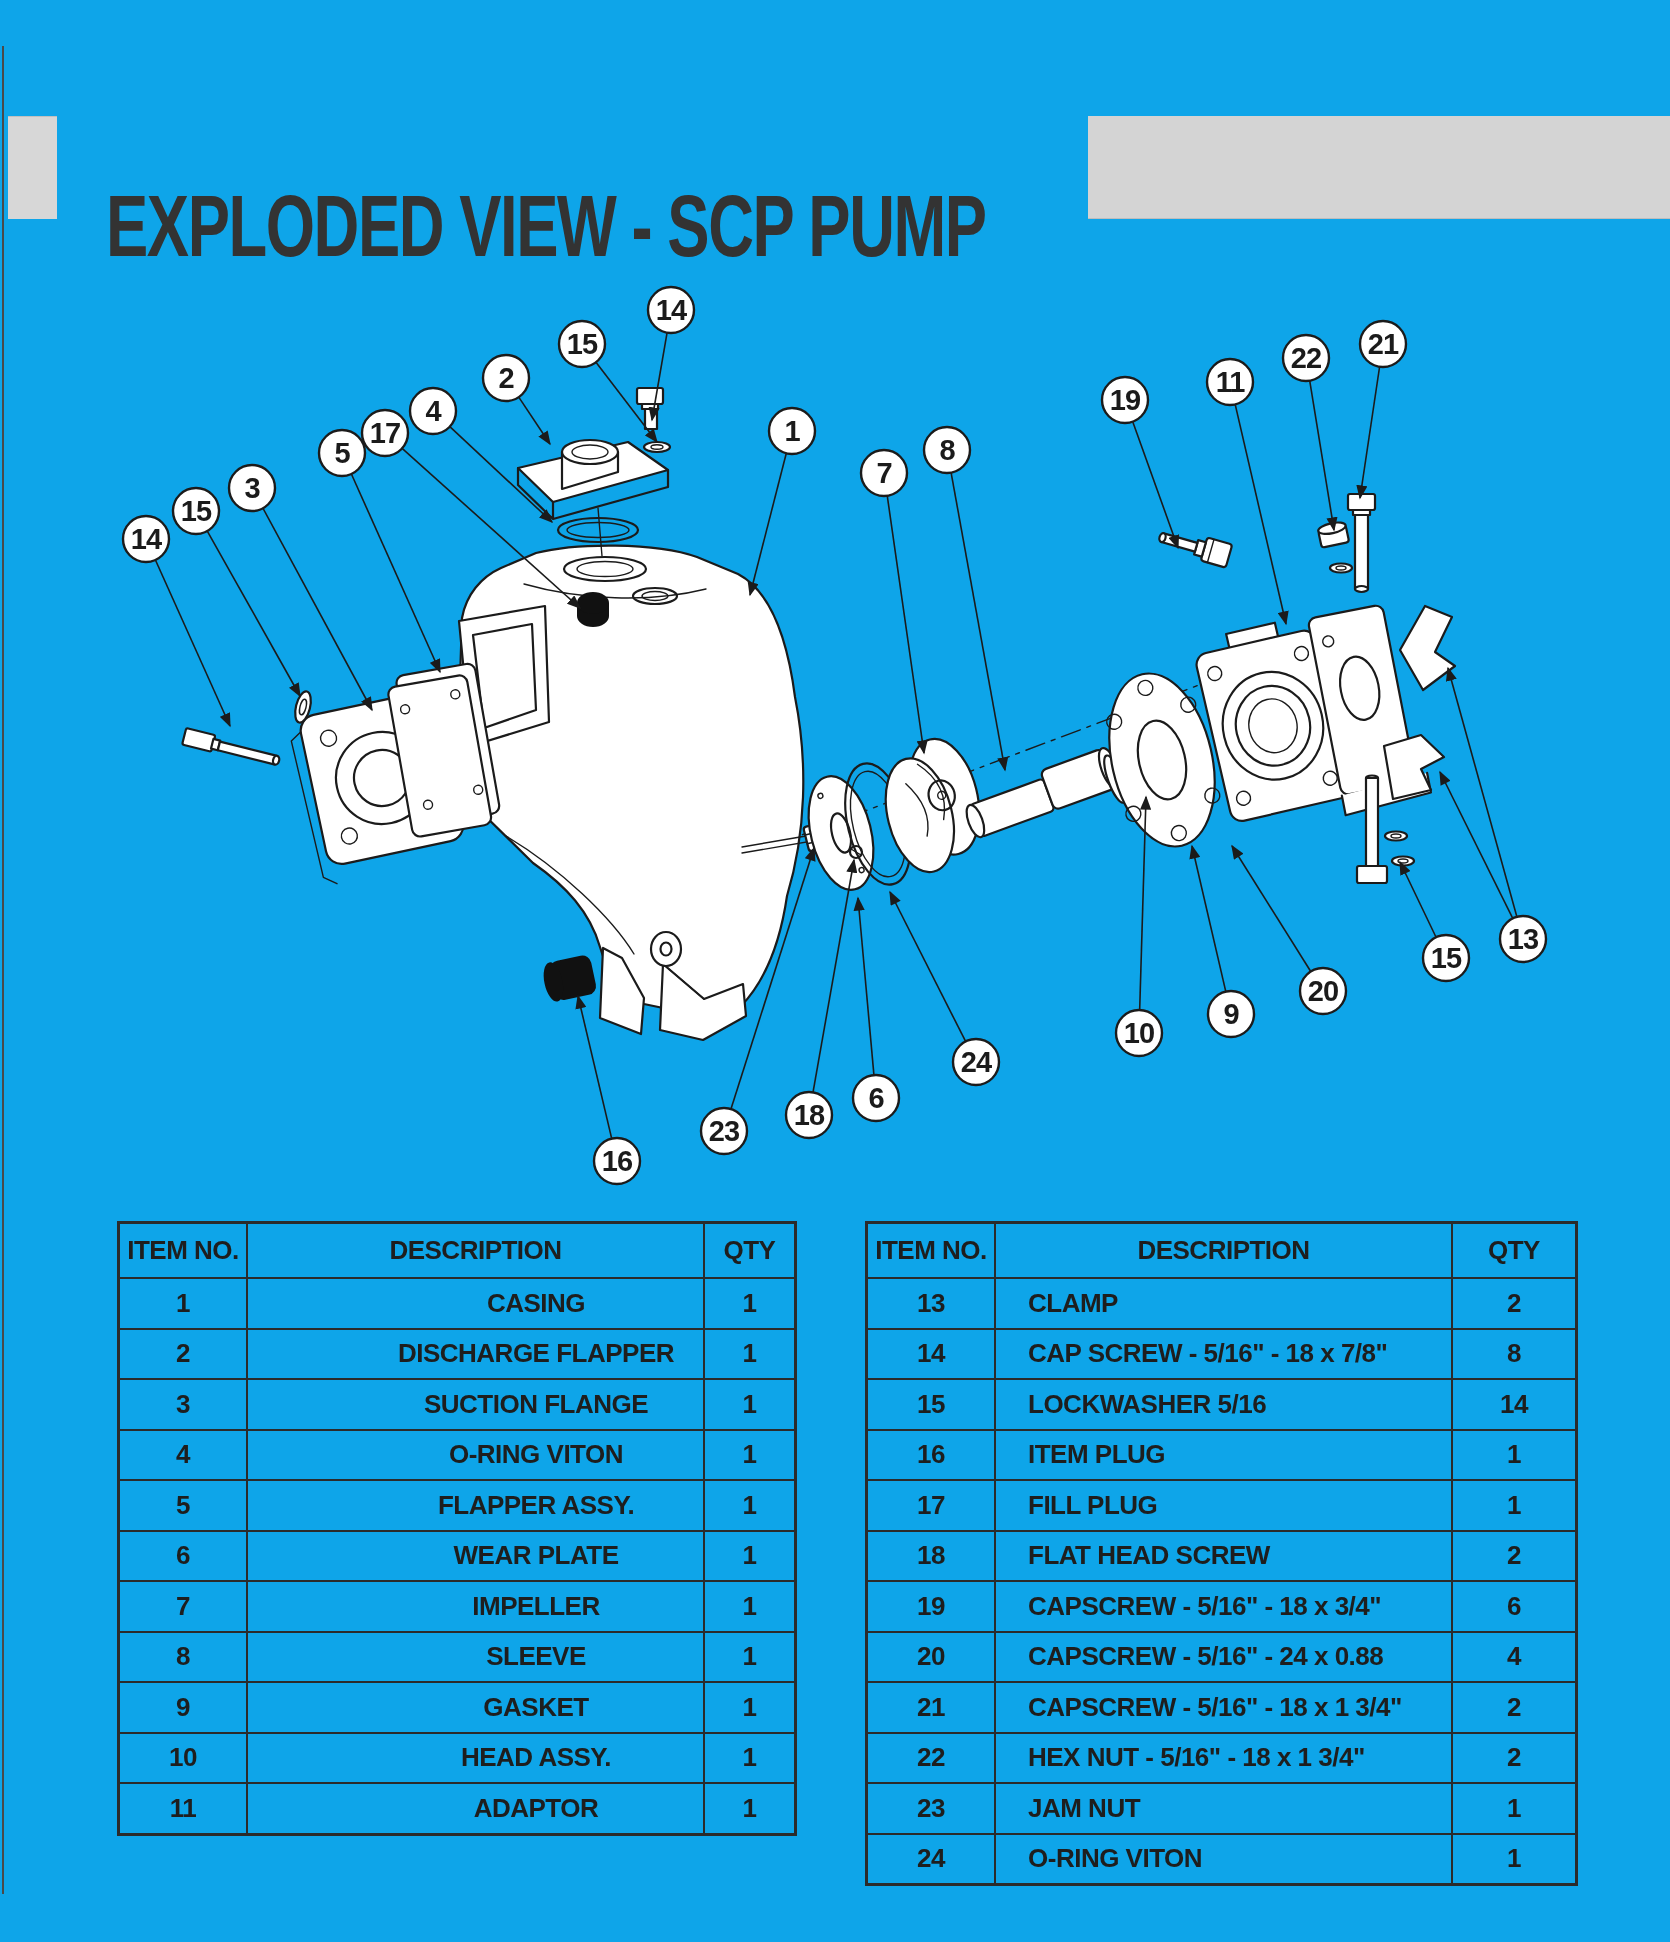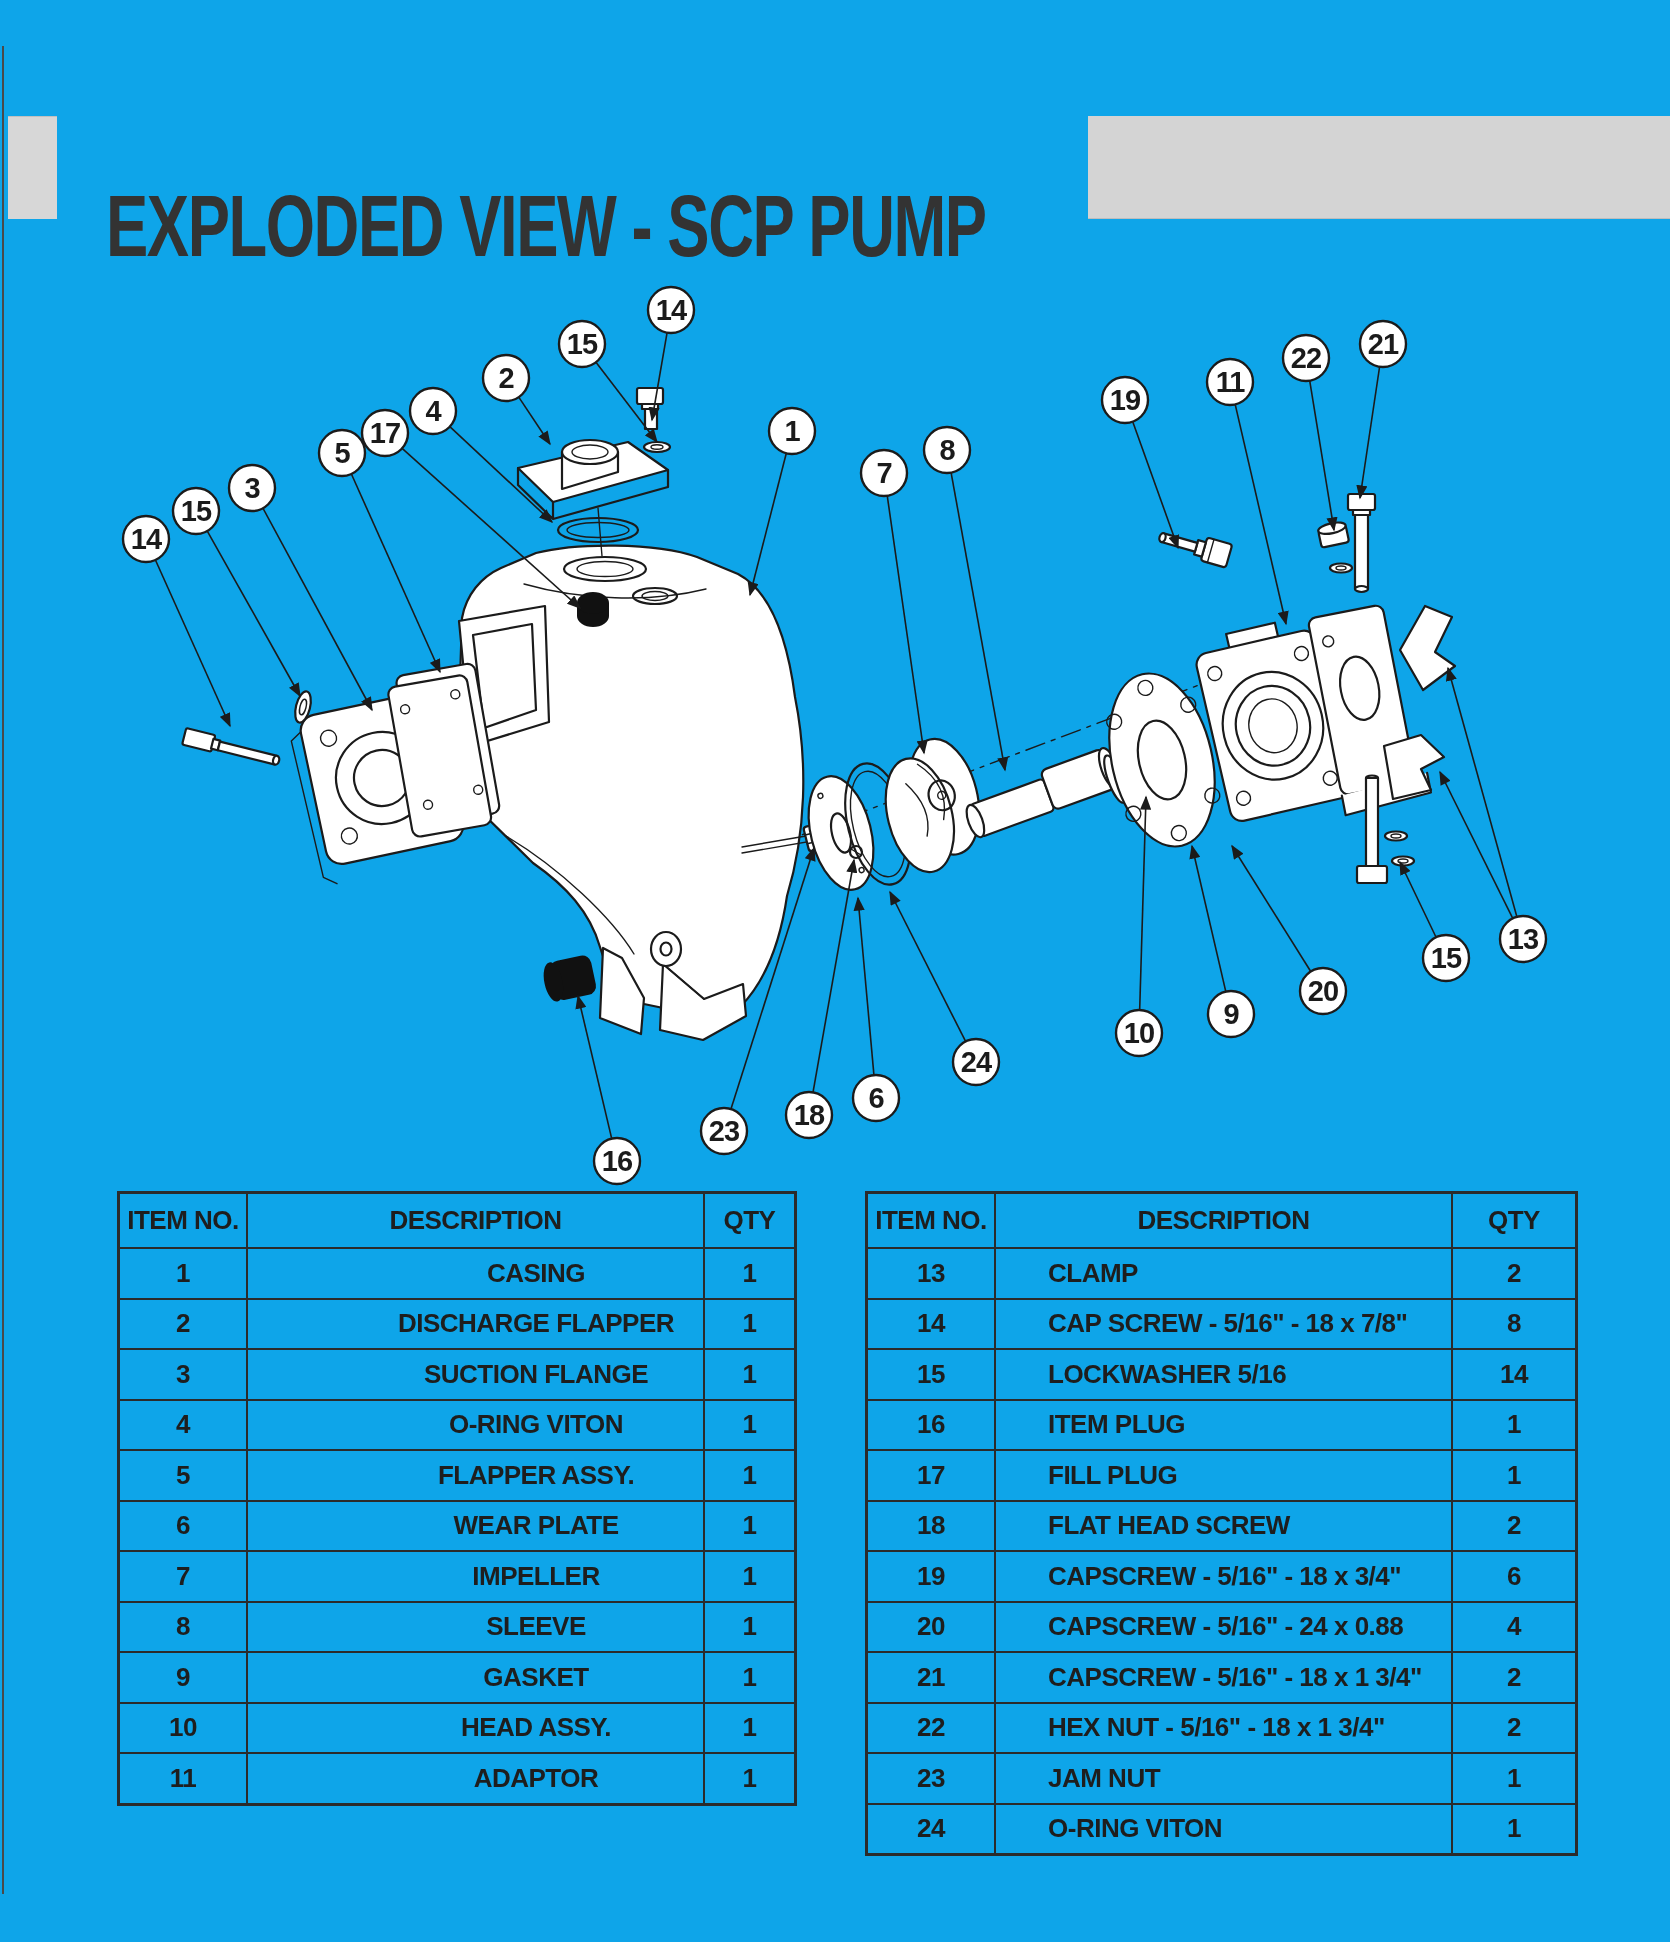--- a/index.html
+++ b/index.html
@@ -29,35 +29,35 @@
   .diagram .w{fill:#ffffff;}
   .diagram .k{fill:#111111;stroke:none;}
   .diagram .thin{stroke-width:1.4;}
   .diagram .leader{stroke:#1b1b1b;stroke-width:1.6;fill:none;}
   .diagram .balloon{stroke:#1b1b1b;stroke-width:2.4;fill:#ffffff;}
   .diagram .balloon-text{
     font-family:"Liberation Sans", sans-serif;font-size:29px;font-weight:bold;fill:#1b1b1b;
     text-anchor:middle;letter-spacing:-1px;
   }
   .parts-table{
-    position:absolute;top:1192px;border-collapse:collapse;table-layout:fixed;
+    position:absolute;top:1222px;border-collapse:collapse;table-layout:fixed;
     color:#1e1e1e;
   }
   .parts-table.left{left:118px;width:664px;}
   .parts-table.right{left:866px;width:697px;}
   .parts-table th,.parts-table td{
     border:2.5px solid #2b2b2b;font-weight:bold;font-size:26px;
     letter-spacing:-0.5px;overflow:hidden;white-space:nowrap;
   }
   .parts-table th{height:51px;text-align:center;}
   .parts-table td{height:46.5px;}
   .parts-table td.item{text-align:center;}
   .parts-table td.qty{text-align:center;}
   .parts-table.left td.desc{padding-left:122px;text-align:center;}
-  .parts-table.right td.desc{padding-left:52px;text-align:left;}
+  .parts-table.right td.desc{padding-left:32px;text-align:left;}
   .parts-table{outline:1.5px solid #2b2b2b;}
 </style>
 </head>
 <body>
 
 <div class="page">
 
   <div class="page-edge-line"></div>
   <div class="title-accent-left"></div>
   <div class="title-accent-bar"></div>

